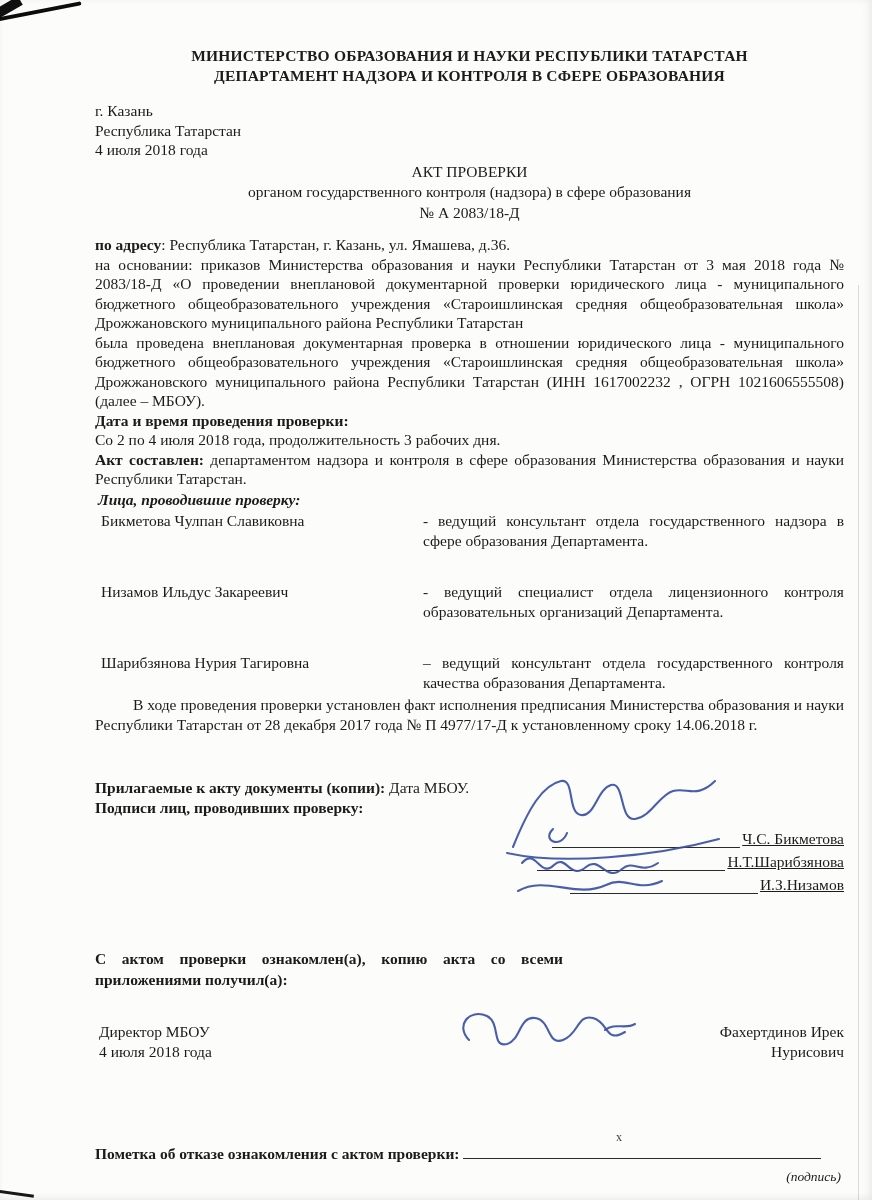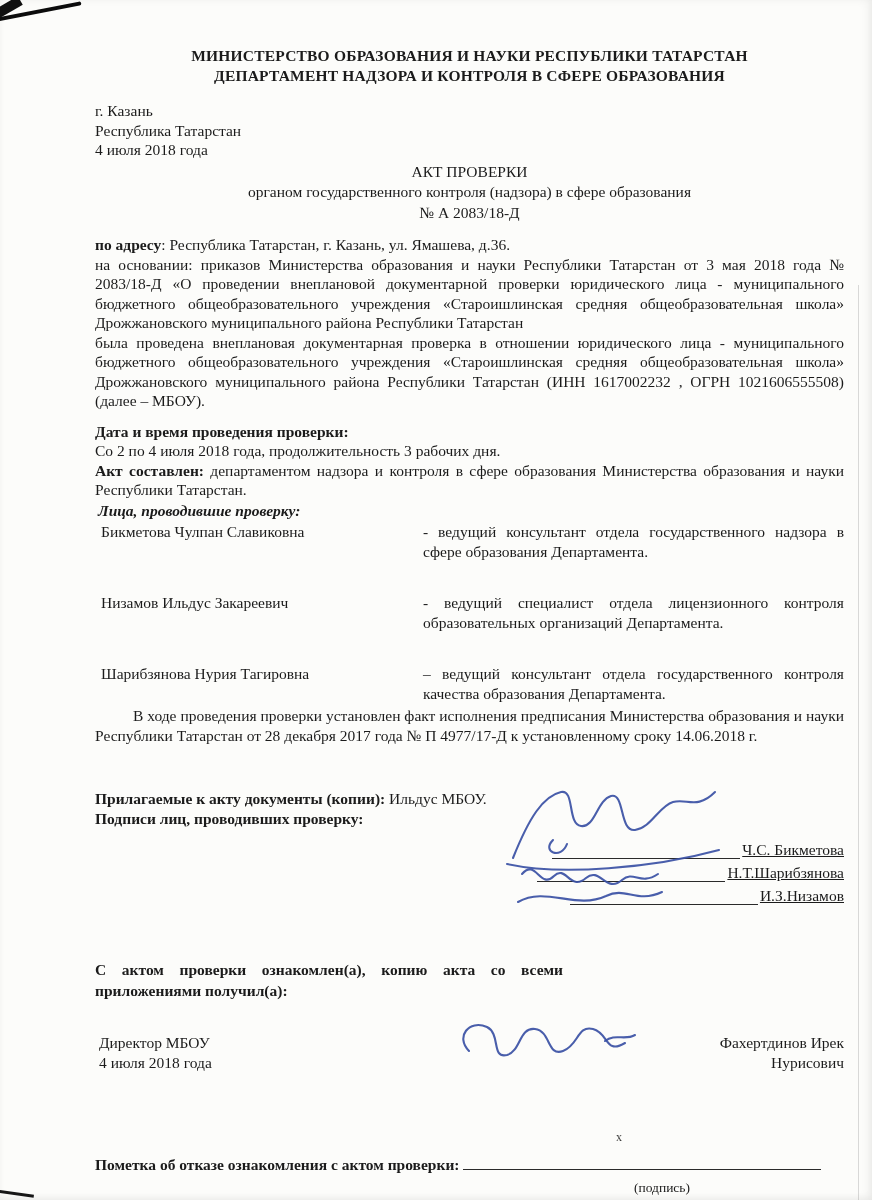--- a/index.html
+++ b/index.html
@@ -13,21 +13,21 @@
   }
   .content { position:absolute; left:95px; right:28px; top:46px; }
   .b { font-weight:bold; }
   .just { text-align:justify; text-align-last:left; }
   p { margin:0; }
 
   .doc-header { text-align:center; font-weight:bold; letter-spacing:.2px; margin-bottom:16px; }
   .meta-row { display:flex; justify-content:space-between; align-items:flex-start; margin-bottom:2px;flex-direction:column; }
   .title-block { text-align:center; line-height:20.5px; margin-top:1px; margin-bottom:12px; }
 
-  .dt-label { font-weight:bold;margin-top:11px; }
+  .dt-label { font-weight:bold; }
   .persons-label { font-weight:bold; font-style:italic; margin-top:1px; padding-left:3px; }
   .persons-grid { display:grid; grid-template-columns:296px 1fr; column-gap:2px; row-gap:2px; margin-top:2px;gap:32px; }
   .p-name { padding-left:6px; }
   .p-role { text-align:justify; text-align-last:left; }
 
   .conclusion { text-indent:38px; margin-top:3px; }
 
   .attach-block { margin-top:44px; }
 
   .sig-block { position:relative; margin-top:8px; height:100px;text-decoration:underline; }
@@ -41,21 +41,21 @@
   .ink2 { right:170px; top:20px; width:160px; height:58px; }
   .ink3 { left:358px; top:-22px; width:190px; height:62px; }
 
   .ack-text { font-weight:bold; width:468px; margin-top:24px; line-height:20.5px;font-family:Liberation Serif, serif; }
   .ack-row { position:relative; display:flex; justify-content:space-between; margin-top:32px; }
   .ack-left { padding-left:4px; }
   .ack-right { width:160px; text-align:right; }
 
   .refusal { margin-top:82px; }
   .refusal-line { display:inline-block; width:358px; border-bottom:1.4px solid #2a2a2a; height:16px; }
-  .refusal-caption { width:358px; margin-left:388px; text-align:center; font-size:13.5px; margin-top:3px; }
+  .refusal-caption { width:358px; margin-left:388px; text-align:right; font-style:italic; font-size:13.5px; margin-top:3px; }
 
   
   .streak-top { position:absolute; left:-10px; top:10px; width:92px; height:4px; background:#0c0c0c; transform:rotate(-11deg); border-radius:2px; }
   .streak-top2 { position:absolute; left:-4px; top:2px; width:26px; height:10px; background:#101010; transform:rotate(-30deg); }
   .edge-right { position:absolute; right:13px; top:285px; bottom:0; width:1.5px; background:rgba(90,90,90,.22); }
   .streak-bottom { position:absolute; left:-6px; bottom:6px; width:40px; height:2.5px; background:#171717; transform:rotate(8deg); }
   .stray { position:absolute; left:616px; top:1128px; font-size:12px; color:#3f3f3f; }
 </style>
 </head>
 <body>
@@ -107,21 +107,21 @@
       <div class="p-role">- ведущий консультант отдела государственного надзора в сфере образования Департамента.</div>
       <div class="p-name">Низамов Ильдус Закареевич</div>
       <div class="p-role">- ведущий специалист отдела лицензионного контроля образовательных организаций  Департамента.</div>
       <div class="p-name">Шарибзянова Нурия Тагировна</div>
       <div class="p-role">– ведущий консультант отдела государственного контроля качества образования Департамента.</div>
     </div>
 
     <p class="just conclusion">В ходе проведения проверки установлен факт исполнения предписания Министерства образования и науки Республики Татарстан от 28 декабря  2017 года № П  4977/17-Д к установленному сроку 14.06.2018  г.</p>
 
     <div class="attach-block">
-      <p><span class="b">Прилагаемые к акту документы (копии):</span><span> Ильдус МБОУ.</span></p>
+      <p><span class="b">Прилагаемые к акту документы (копии):</span><span> Дата МБОУ.</span></p>
       <p class="b">Подписи лиц, проводивших проверку:</p>
     </div>
 
     <div class="sig-block">
       <svg class="ink ink1" viewBox="0 0 225 100">
         <path d="M12,78 C 28,38 42,16 60,12 C 74,9 66,44 80,46 C 94,48 96,20 110,16 C 124,12 118,52 134,50 C 150,48 158,26 172,22 C 186,18 196,30 214,12"></path>
         <path d="M6,84 C 60,96 152,88 218,70"></path>
         <path d="M52,60 C 40,72 60,80 66,64"></path>
       </svg>
       <svg class="ink ink2" viewBox="0 0 160 58">

